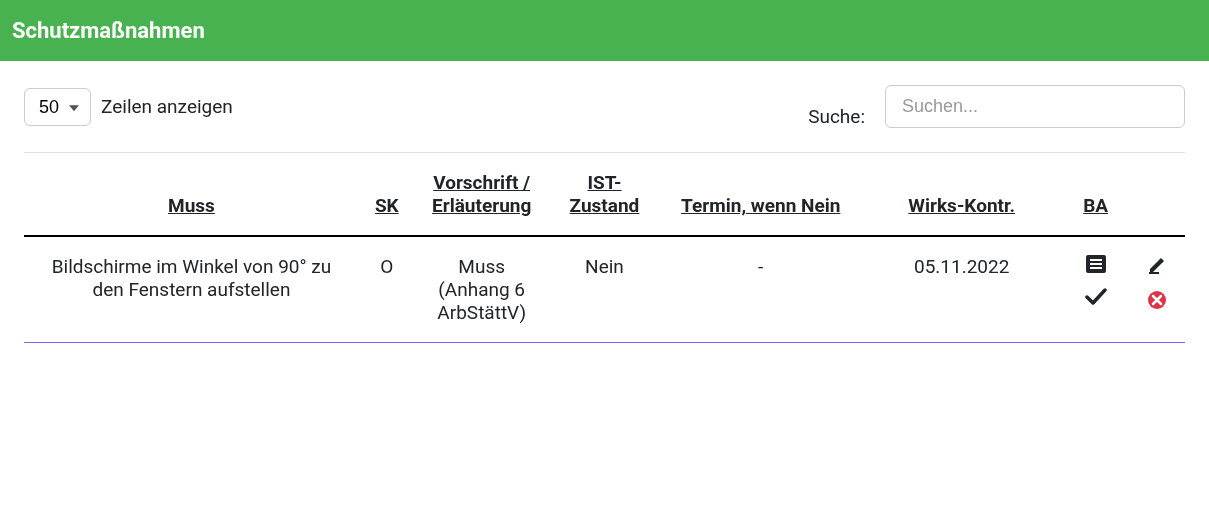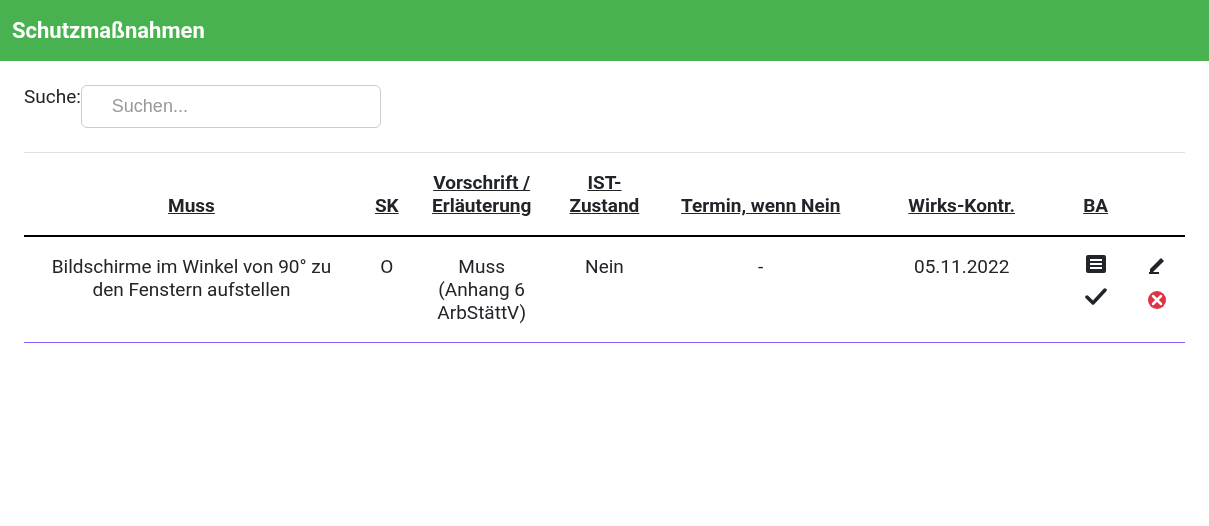--- a/index.html
+++ b/index.html
@@ -71,30 +71,30 @@
       transform: translateY(-30%);
       width: 0;
       height: 0;
       border-left: 5px solid transparent;
       border-right: 5px solid transparent;
       border-top: 6px solid #555;
       pointer-events: none;
     }
     .right-controls {
       display: flex;
-      align-items: flex-start;
-      gap: 0;
+      align-items: flex-end;
+      gap: 20px;
     }
     .search-label {
       font-size: 19px;
     }
     .search-input {
       border: 1px solid #ccc;
       border-radius: 6px;
-      padding: 10px 30px;
+      padding: 10px 16px;
       font-size: 18px;
       width: 300px;
       color: #333;
     }
     .search-input::placeholder {
       color: #999;
     }
     table {
       width: 100%;
       border-collapse: collapse;
@@ -139,20 +139,28 @@
 <body>
 
 <div class="header-bar">
   <span>Schutzmaßnahmen</span>
 </div>
 
 <div class="content">
 
 
   <div class="controls-row">
+    <div class="left-controls">
+      <span class="select-wrap">
+        <select class="page-select">
+          <option>50</option>
+        </select>
+      </span>
+      <span>Zeilen anzeigen</span>
+    </div>
     <div class="right-controls">
       <span class="search-label">Suche:</span>
       <input type="text" class="search-input" placeholder="Suchen..." style="">
     </div>
   </div>
 
   <table>
     <thead>
       <tr>
         <th class="col-name">Muss</th>

